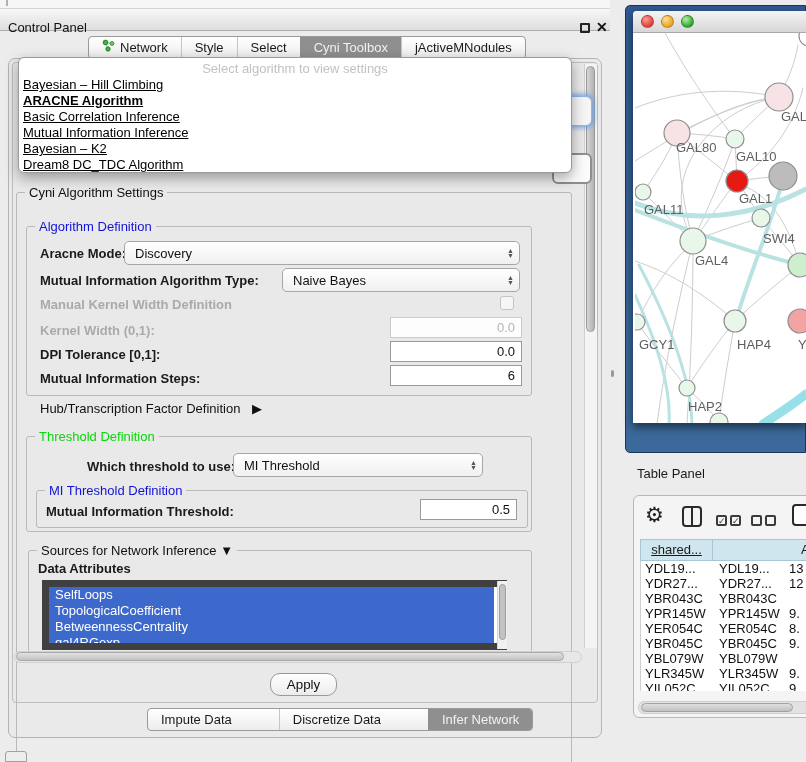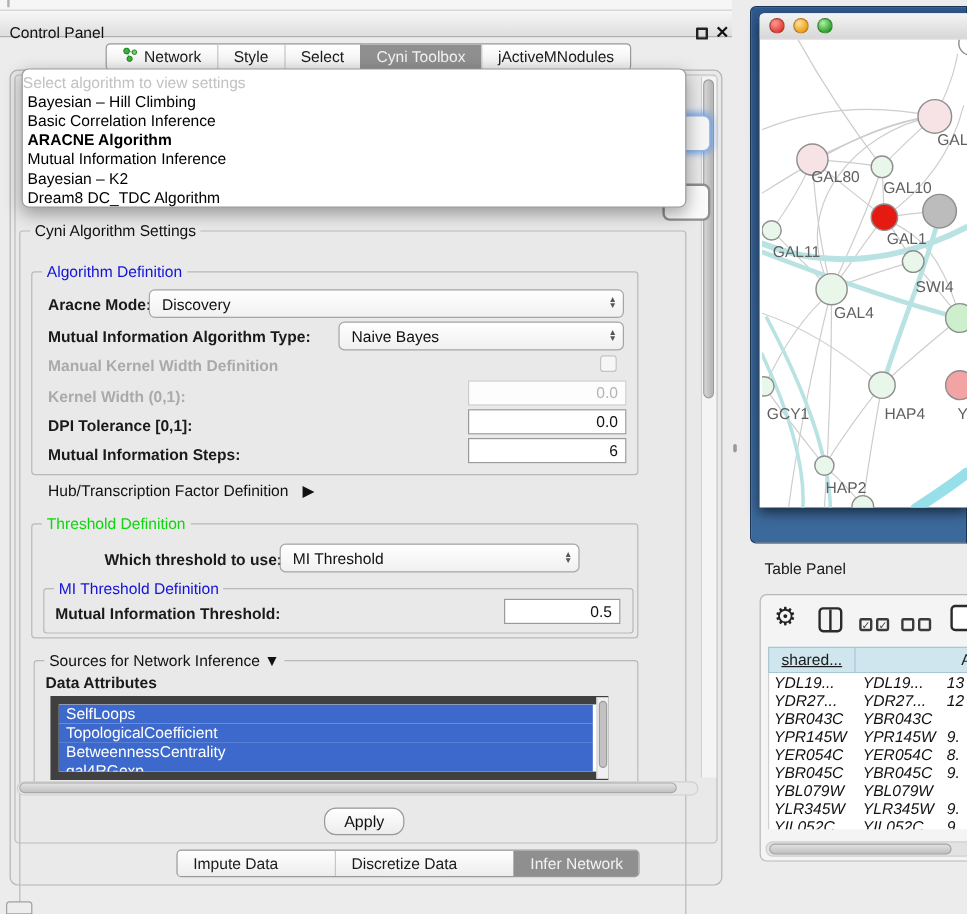--- a/index.html
+++ b/index.html
@@ -100,22 +100,22 @@
     border:1px solid #999; border-radius:10px;
     text-align:center; line-height:21px; color:#111;
   }
 
   
   #algo-popup {
     left:18px; top:57px; width:554px; height:116px;
     background:#ffffff; border:1px solid #9a9a9a; border-radius:6px;
     box-shadow:0 5px 14px rgba(0,0,0,0.35); z-index:60;
   }
-  #algo-placeholder { text-align:left; color:#c2c2c2; line-height:17px; padding-top:2px; }
-  .pop-item { padding-left:4px; height:16px; line-height:16px; color:#000; white-space:nowrap; }
+  #algo-placeholder { text-align:center; color:#c2c2c2; line-height:17px; padding-top:2px; }
+  .pop-item { padding-left:4px; height:16px; line-height:16px; color:#000; white-space:nowrap;text-decoration:underline; }
   .pop-item.bold { font-weight:bold; }
   .frag { z-index:40; }
   #frag-combo1 {
     left:552px; top:96px; width:40px; height:30px; border-radius:6px;
     background:#f5f5f5; border:1px solid #8fb4e6;
     box-shadow:0 0 5px 2px rgba(92,152,230,0.75);
   }
   #frag-combo2 {
     left:552px; top:153px; width:40px; height:31px; border-radius:6px;
     background:#fbfbfb; border:2px solid #8f8f8f;
@@ -160,21 +160,21 @@
   .cb-ico { width:11px; height:11px; border:2px solid #3a3a3a; border-radius:2px; font-size:9px; line-height:8px; text-align:center; color:#3a3a3a; top:19px; }
   #icon-chk1 { left:82px; } #icon-chk2 { left:96px; }
   #icon-unchk1 { left:117px; } #icon-unchk2 { left:131px; }
   #icon-grid { left:158px; top:8px; width:20px; height:22px; border:2px solid #2a2a2a; border-radius:4px; background:#fff; }
   #tp-table { left:6px; top:43px; width:172px; }
   .thead { display:flex; background:#cfe6ef; border:1px solid #a9c6d4; height:22px; }
   .th { line-height:20px; text-align:center; color:#1a1a1a; border-right:1px solid #a9c6d4; overflow:hidden; white-space:nowrap; }
   .th:nth-child(1){ width:72px;text-decoration:underline; } .th:nth-child(2){ width:74px;margin-top:38px; } .th:nth-child(3){ flex:1; text-align:left; padding-left:14px; }
   #tbody { height:130px; overflow:hidden; background:#fff; border-left:1px solid #cfcfcf; }
   .tr { display:flex; height:15px; line-height:15px; white-space:nowrap; }
-  .td { overflow:hidden;font-style:italic; }
+  .td { overflow:hidden; }
   .td:nth-child(1){ width:72px; padding-left:4px; } .td:nth-child(2){ width:74px; padding-left:6px; } .td:nth-child(3){ flex:1; padding-left:2px; }
   #tp-hscroll { left:4px; top:205px; width:172px; height:13px; background:#e2e2e2; border:1px solid #cfcfcf; border-radius:6px; }
   #tp-hthumb { left:7px; top:207px; width:152px; height:9px; background:linear-gradient(#e0e0e0,#c0c0c0); border:1px solid #a2a2a2; border-radius:5px; }
 </style>
 </head>
 <body>
 
 <div class="abs" id="cp-topstrip"></div>
 <div class="abs" id="cp-notch"></div>
 
@@ -300,22 +300,22 @@
     </div>
   <div class="segi sel">
       <span>Infer Network</span>
     </div>
 </div>
 
 <div class="abs" id="algo-popup">
   <div id="algo-placeholder">Select algorithm to view settings</div>
   <div>
       <div class="pop-item">Bayesian – Hill Climbing</div>
+      <div class="pop-item bold">ARACNE Algorithm</div>
       <div class="pop-item">Basic Correlation Inference</div>
-      <div class="pop-item bold">ARACNE Algorithm</div>
       <div class="pop-item">Mutual Information Inference</div>
       <div class="pop-item">Bayesian – K2</div>
       <div class="pop-item">Dream8 DC_TDC Algorithm</div>
     </div>
 </div>
 
 <div class="abs" id="bl-frag"></div>
 <div class="abs" id="split-dot"></div>
 
 <div class="abs" id="net-frame"></div>

